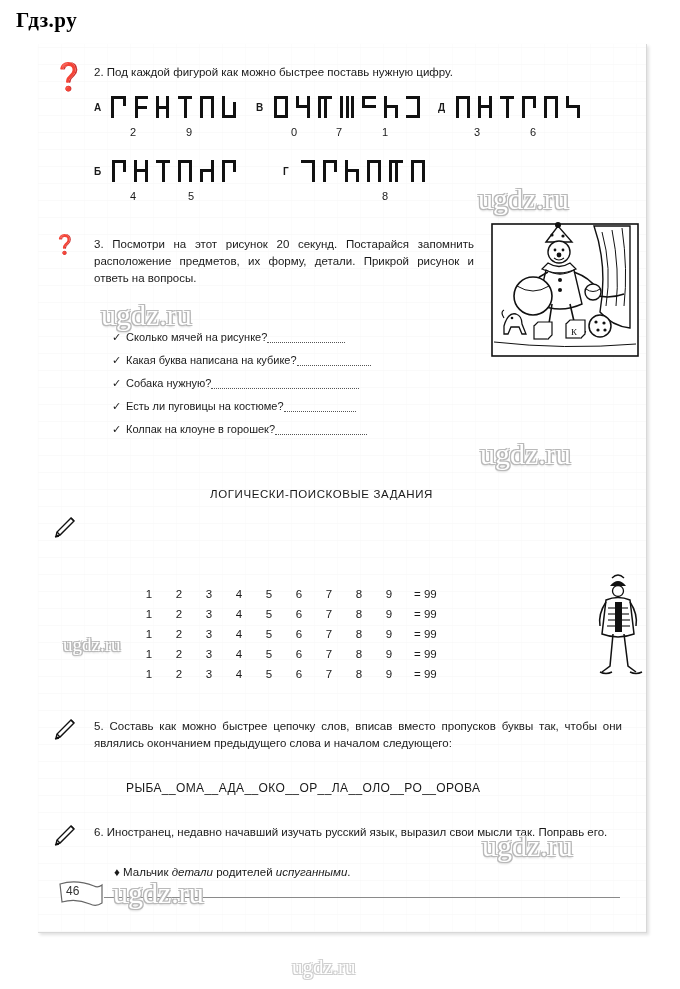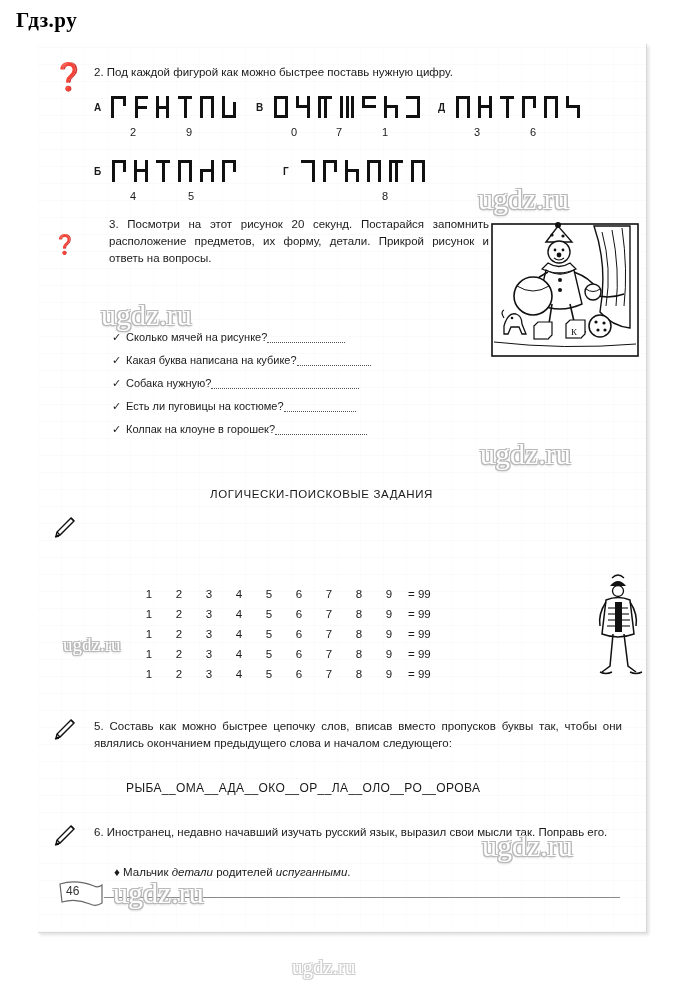--- a/index.html
+++ b/index.html
@@ -137,20 +137,21 @@
   }
   .num-row span {
     display: inline-block;
     width: 30px;
     text-align: center;
   }
   .num-row .eq {
     width: 42px;
     text-align: left;
     padding-left: 4px;
+    margin-left: 6px;
   }
   
   .chain {
     position: absolute;
     font-size: 12px;
     letter-spacing: 0.4px;
   }
   .bullet-line { position: absolute; font-size: 11.5px; }
   .bullet-line i { font-style: italic; }
   
@@ -425,21 +426,21 @@
             <i style="left:2px;top:2px;width:14px;height:3px"></i>
             <i style="left:13px;top:2px;width:3px;height:22px"></i>
           </span>
       </div>
       <div class="digit-row" style="left:92px; top:36px;">
         <span style="width:20px;text-align:center">8</span>
       </div>
     </div>
 
     <div class="q-icon small" style="left:14px; top:186px;">❓</div>
-    <div class="task-text" style="left:56px; top:172px; width:380px;margin-left:15px;">
+    <div class="task-text" style="left:56px; top:192px; width:380px;">
       <span>3.</span>
       <span>Посмотри на этот рисунок 20 секунд. Постарайся запомнить расположение предметов, их форму, детали. Прикрой рисунок и ответь на вопросы.</span>
     </div>
 
     <div class="clown-box">
       <svg width="150" height="136" viewBox="0 0 150 136">
         <rect x="2" y="2" width="146" height="132" fill="#fff" stroke="#111" stroke-width="1.6"></rect>
 
         <path d="M104 4 q14 40 6 86 q12 14 30 16 L140 4 Z" fill="#fff" stroke="#111" stroke-width="1.4"></path>
         <path d="M112 10 q10 36 4 74" fill="none" stroke="#111" stroke-width="1"></path>

